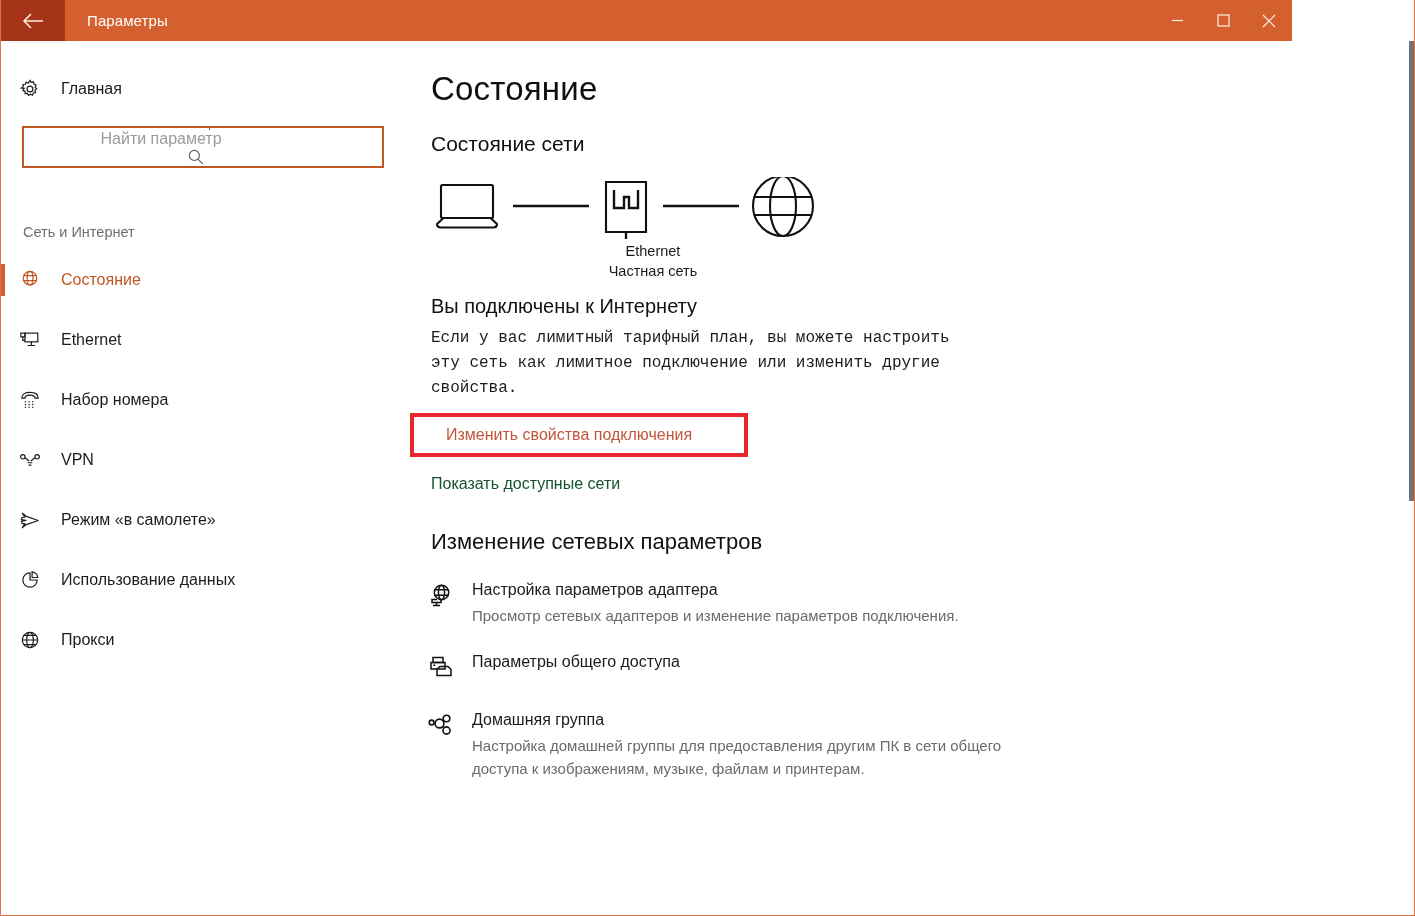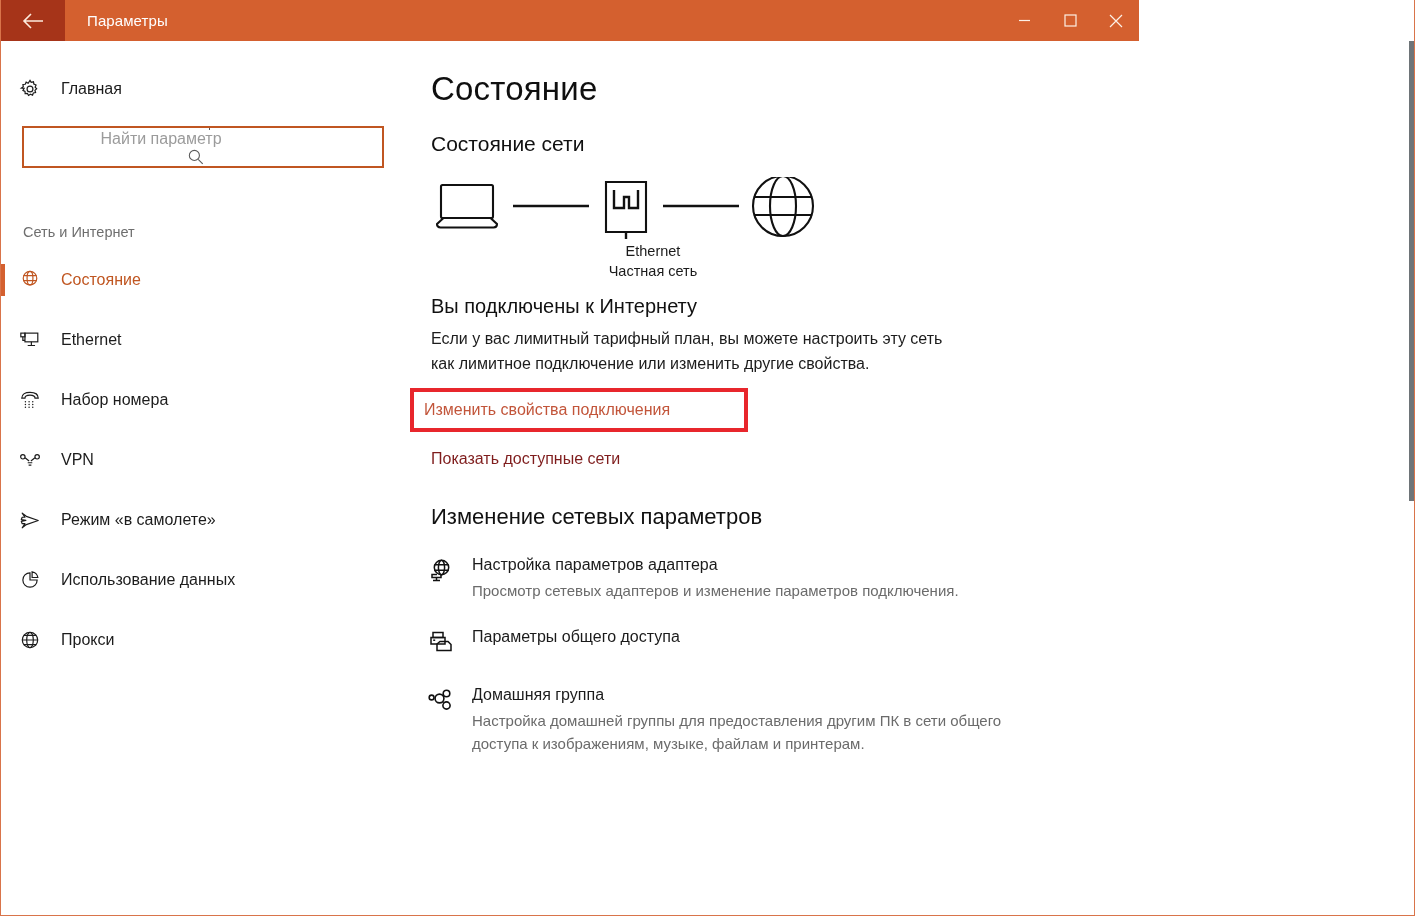--- a/index.html
+++ b/index.html
@@ -14,21 +14,21 @@
     width: 1415px; height: 916px;
     background: #ffffff;
     border: 1px solid #d9744a;
     border-top: none;
     overflow: hidden;
   }
 
   
   #titlebar {
     position: absolute; top: 0; left: 0;
-    width: 1138px; height: 41px;
+    width: 1291px; height: 41px;
     background: #d4602f;
     display: flex; align-items: stretch;
   }
   #back-btn {
     width: 64px; height: 41px;
     background: #a63419;
     display: flex; align-items: center; justify-content: center;
     cursor: default;
   }
   #back-btn svg { display: block; }
@@ -141,38 +141,38 @@
   #eth-name { font-size: 14.5px; color: #1b1b1b; line-height: 20px; }
   #eth-sub  { font-size: 14.5px; color: #1b1b1b; line-height: 21px; }
 
   #status-head {
     font-size: 20px; font-weight: normal; color: #111;
     margin: 16px 0 0 25px;
   }
   #status-desc {
     font-size: 16px; color: #1c1c1c;
     margin: 8px 0 0 25px;
-    width: 520px; line-height: 25px;
+    width: 520px; line-height: 25px; font-family: Liberation Mono, monospace;
   }
 
   #highlight-box {
     margin: 12px 0 0 4px;
     width: 338px; height: 44px;
     border: 4px solid #e8262c;
     background: #ffffff;
     display: flex; align-items: center;
   }
   #link-props {
     font-size: 16px; color: #c2553a;
-    padding-left: 10px;
+    padding-left: 32px;
     text-decoration: none;
   }
   #link-networks {
     display: block;
-    font-size: 16px; color: #7f1d1d;
+    font-size: 16px; color: #14532d;
     margin: 18px 0 0 25px;
     text-decoration: none;
   }
 
   #change-head {
     font-size: 22px; font-weight: normal; color: #111;
     margin: 36px 0 0 25px;
   }
 
   .setting-row {

